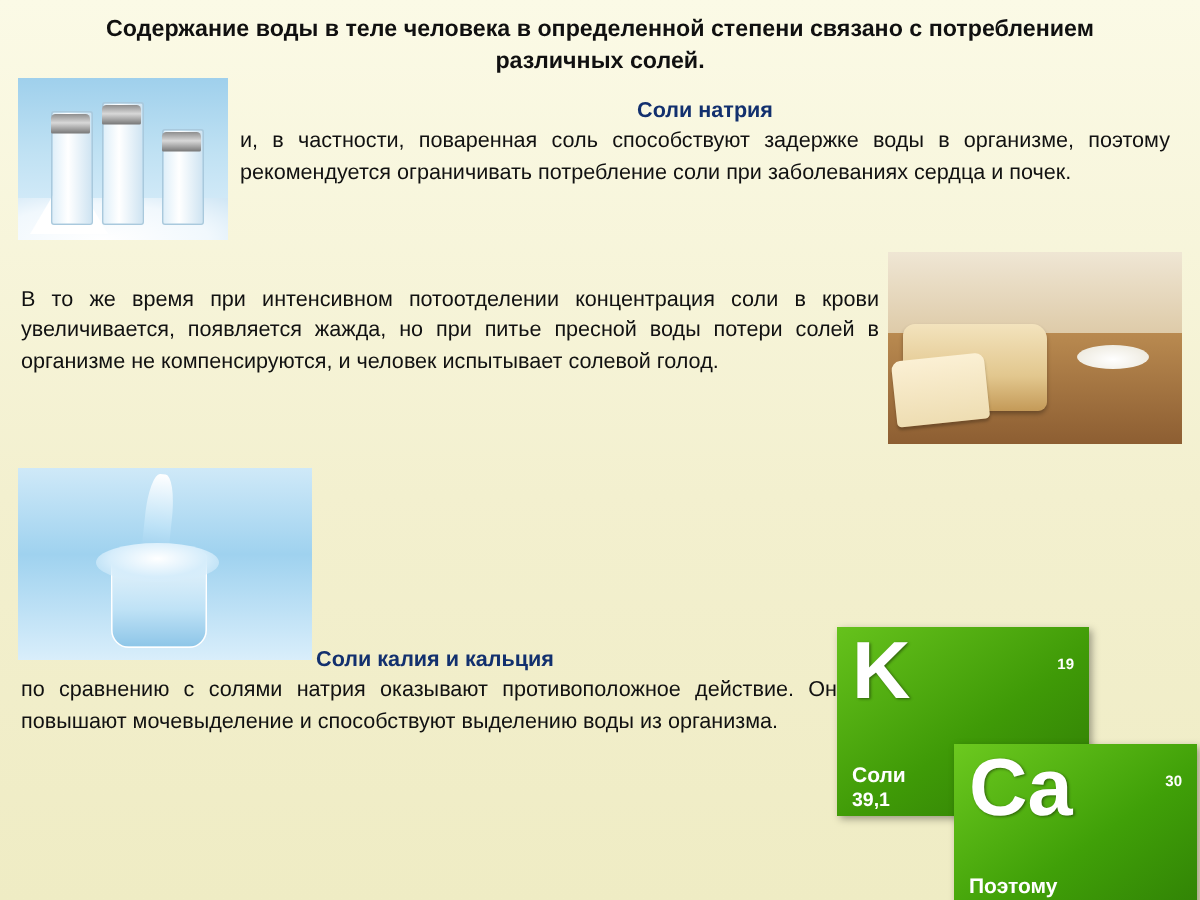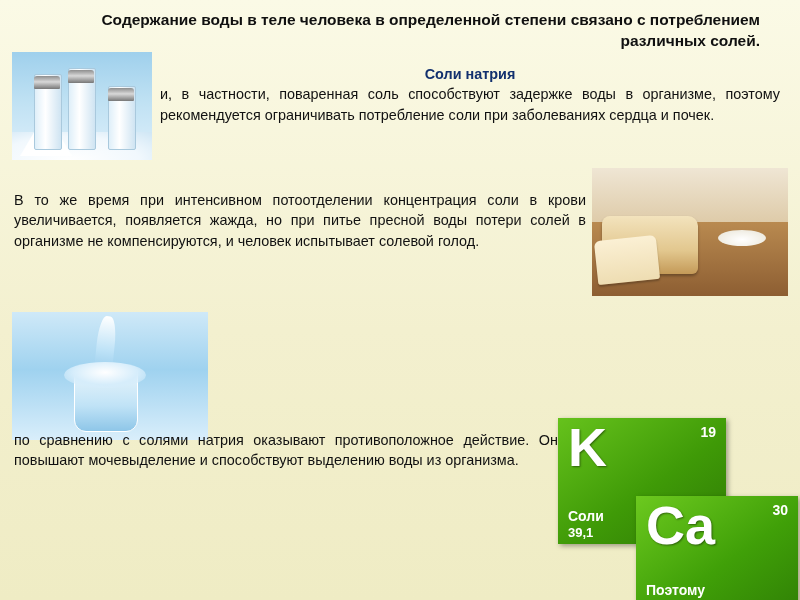--- a/index.html
+++ b/index.html
@@ -20,21 +20,21 @@
     background: linear-gradient(180deg, #fbfae6 0%, #f3f0cf 55%, #efecc4 100%);
     box-sizing: border-box;
   }
 
   
   .title {
     position: absolute;
     left: 40px;
     top: 10px;
     width: 720px;
-    text-align: right;
+    text-align: center;
     font-size: 15.5px;
     font-weight: bold;
     color: #101010;
     line-height: 1.35;
   }
 
   
   .para {
     position: absolute;
     color: #111;
@@ -224,22 +224,22 @@
     left: 10px;
     top: 2px;
     font-size: 54px;
     font-weight: bold;
     line-height: 1;
     text-shadow: 1px 1px 2px rgba(0,0,0,.45);
   }
   .card-number {
     position: absolute;
     right: 10px;
-    top: 6px;
-    font-size: 14px;
+    top: 20px;
+    font-size: 10px;
     font-weight: bold;
   }
   .card-name {
     position: absolute;
     left: 10px;
     bottom: 20px;
     font-size: 14px;
     font-weight: bold;
   }
   .card-mass {
@@ -286,20 +286,21 @@
     <span>В то же время при интенсивном потоотделении концентрация соли в крови увеличивается, появляется жажда, но при питье пресной воды потери солей в организме не компенсируются, и человек испытывает солевой голод.</span>
   </div>
 
   <div class="para" id="block-sodium">
     <span class="heading-center">Соли натрия</span>
     <span>и, в частности, поваренная соль способствуют задержке воды в организме, поэтому рекомендуется ограничивать потребление соли при заболеваниях сердца и почек.</span>
   </div>
 
 
   <div class="para" id="block-potassium">
+    <span class="heading-center">Соли калия и кальция</span>
     <span>по сравнению с солями натрия оказывают противоположное действие. Они повышают мочевыделение и способствуют выделению воды из организма.</span>
   </div>
 
   <div id="card-potassium">
     <div class="card-symbol">K</div>
     <div class="card-number">19</div>
     <div class="card-name">Соли</div>
     <div class="card-mass">39,1</div>
   </div>
 

